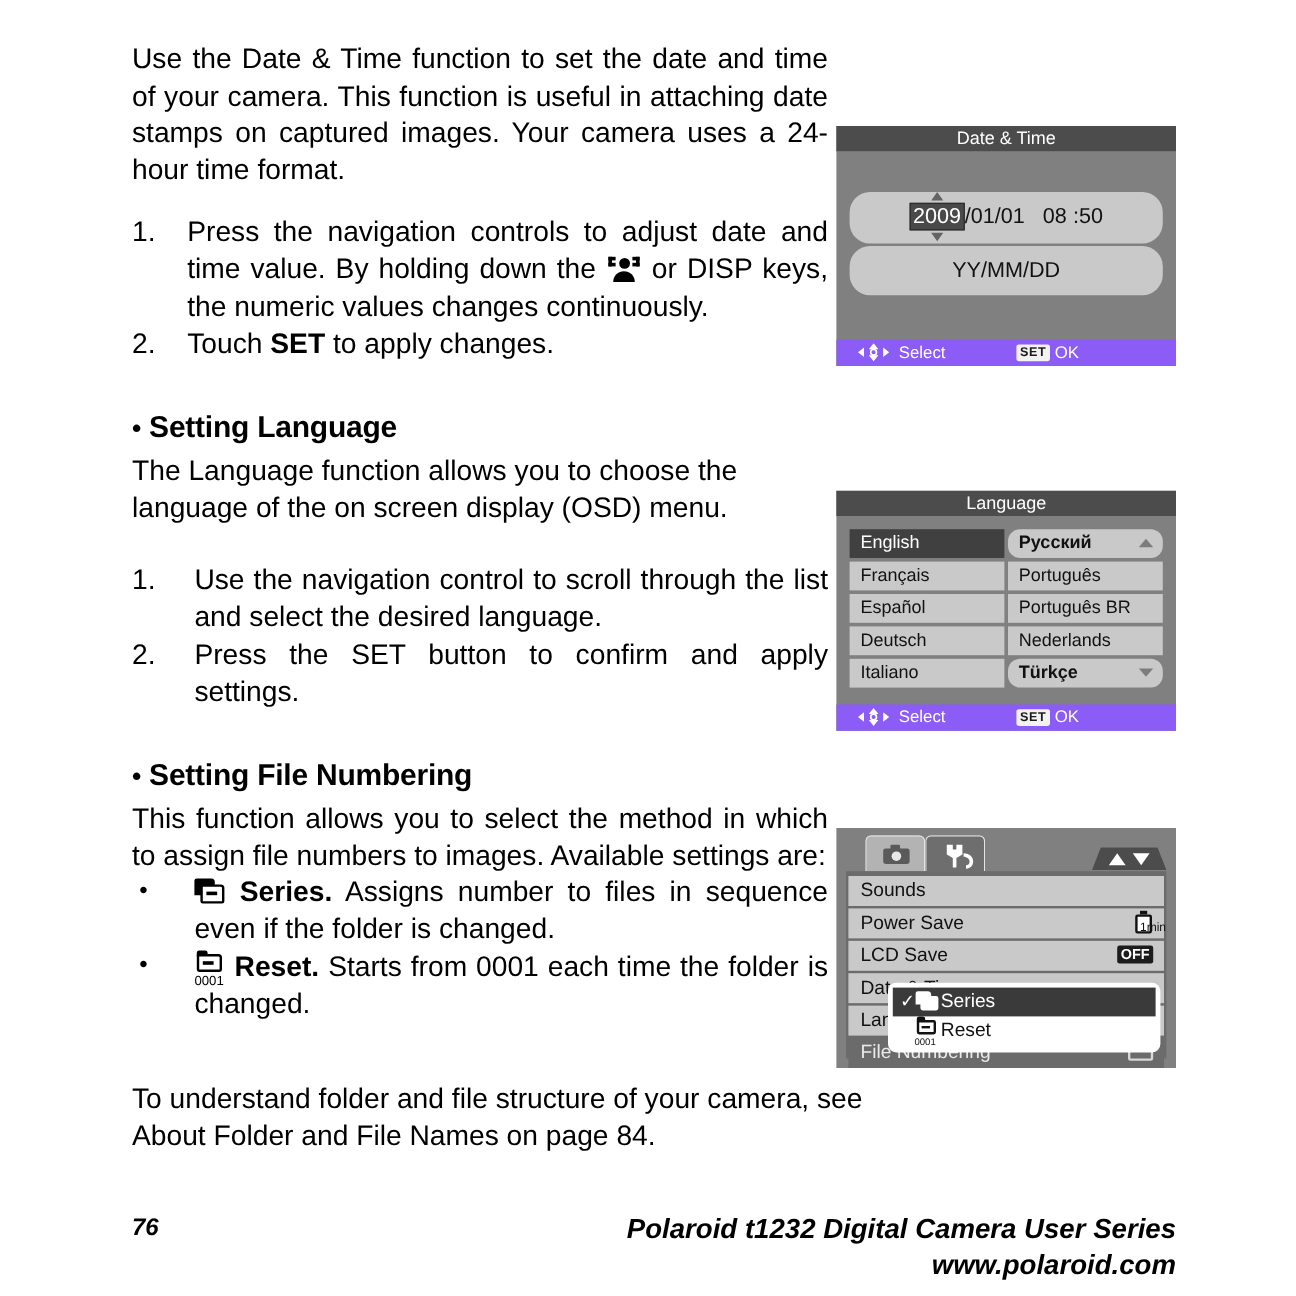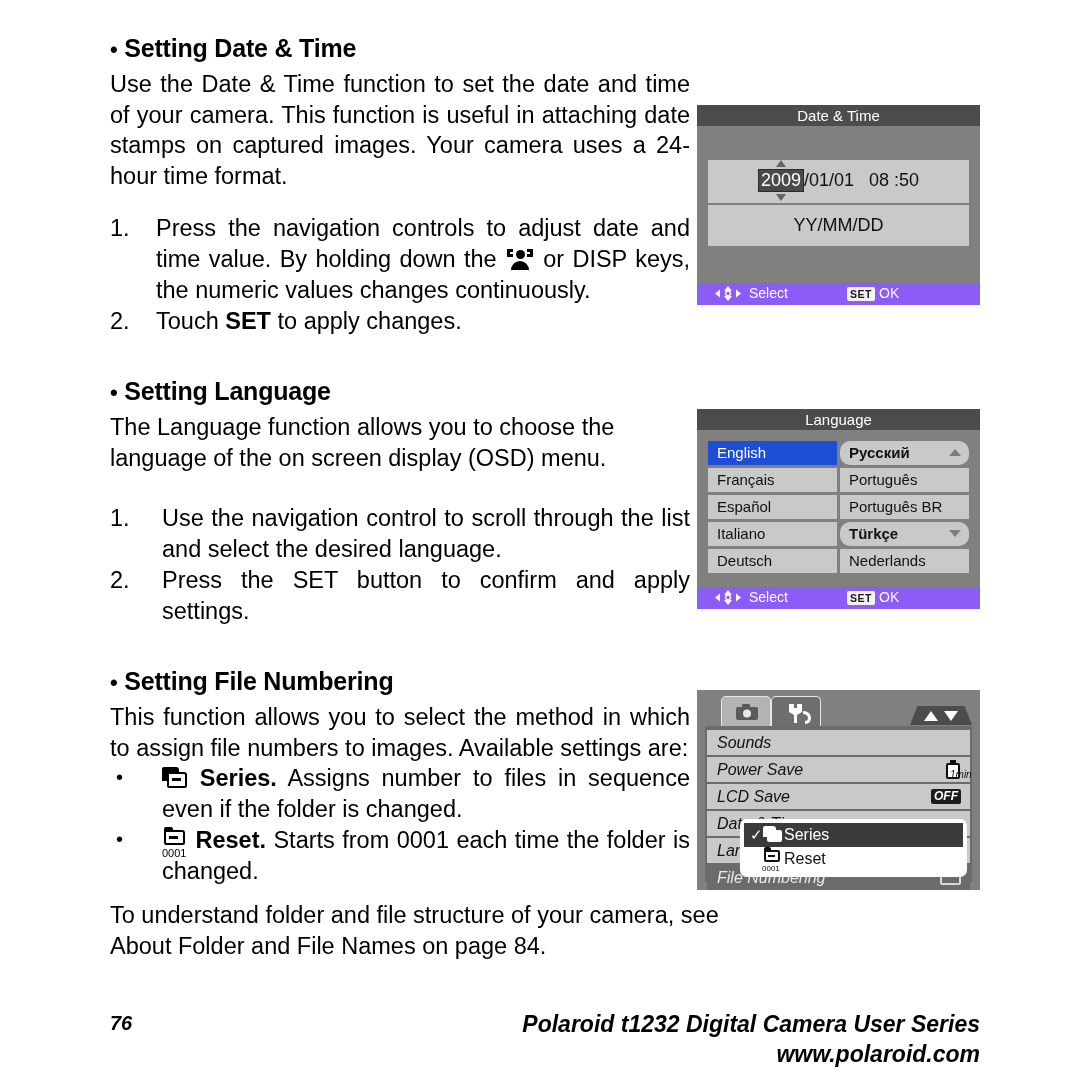--- a/index.html
+++ b/index.html
@@ -167,20 +167,21 @@
   }
   .botbar .oklbl { position: absolute; left: 182px; top: 2px; }
 
   
   #shot-datetime { left: 697px; top: 105px; width: 283px; height: 200px; }
   #shot-datetime .field {
     position: absolute;
     left: 11px; width: 261px;
     background: #c9c9c9;
     color: #111;
+    border-radius: 17px;
   }
   #shot-datetime .f1 { top: 55px; height: 43px; }
   #shot-datetime .f2 { top: 100px; height: 41px; }
   #shot-datetime .dtrow {
     position: absolute; left: 0; right: 0; top: 9px;
     text-align: center;
     font-size: 18px;
   }
   #shot-datetime .hl {
     display: inline-block;
@@ -214,21 +215,21 @@
     background: #c9c9c9;
     color: #111;
     font-size: 15px;
     height: 24px; line-height: 24px;
     padding-left: 9px;
     position: relative;
     white-space: nowrap;
     overflow: hidden;
   }
   #shot-language .cell.sel {
-    background: #1d4ed8; color: #ffffff;
+    background: #404040; color: #ffffff;
   }
   #shot-language .cell.bold { font-weight: bold; border-radius: 10px; }
   #shot-language .arr {
     position: absolute; right: 8px; top: 8px;
     width: 0; height: 0;
     border-left: 6px solid transparent;
     border-right: 6px solid transparent;
   }
   #shot-language .arr.up { border-bottom: 7px solid #7d7d7d; }
   #shot-language .arr.down { border-top: 7px solid #7d7d7d; }
@@ -259,21 +260,20 @@
   }
   #shot-menu .mrow {
     position: relative;
     height: 25px;
     margin: 0 2px 2px 2px;
     background: #c9c9c9;
     color: #111;
     font-size: 16px;
     line-height: 25px;
     padding-left: 10px;
-    font-style: italic;
   }
   #shot-menu .mrow.dark { background: #6b6b6b; color: #eaeaea; }
   #shot-menu .mval {
     position: absolute; right: 9px; top: 0;
     height: 25px; line-height: 25px;
   }
   .batt {
     display: inline-block; position: relative;
     width: 15px; height: 19px; vertical-align: -4px;
   }
@@ -375,24 +375,20 @@
     white-space: nowrap;
   }
 </style>
 </head>
 <body>
 
 <div class="page">
 
   <div class="textcol">
 
-    <h2 class="section">
-      <span class="bullet">•</span>
-      <span>Setting Date &amp; Time</span>
-    </h2>
     <p class="para">Use the Date &amp; Time function to set the date and time of your camera. This function is useful in attaching date stamps on captured images. Your camera uses a 24-hour time format.</p>
 
     <div class="gap-sm"></div>
 
     <ol class="steps">
       <li>
         <span class="num">1.</span><span>Press the navigation controls to adjust date and time value. By holding down the </span><span class="ico-portrait"><span class="brk-l"></span><span class="brk-r"></span><span class="head"></span><span class="body"></span></span><span> or <span class="nb">DISP</span> keys, the numeric values changes continuously.</span>
       </li>
       <li>
         <span class="num">2.</span><span>Touch <span class="b">SET</span> to apply changes.</span>
@@ -477,26 +473,26 @@
       </div>
       <div class="lrow">
         <div class="cell">Français</div>
         <div class="cell">Português</div>
       </div>
       <div class="lrow">
         <div class="cell">Español</div>
         <div class="cell">Português BR</div>
       </div>
       <div class="lrow">
+        <div class="cell">Deutsch</div>
+        <div class="cell">Nederlands</div>
+      </div>
+      <div class="lrow">
         <div class="cell">Italiano</div>
         <div class="cell bold"><span>Türkçe</span><span class="arr down"></span></div>
-      </div>
-      <div class="lrow">
-        <div class="cell">Deutsch</div>
-        <div class="cell">Nederlands</div>
       </div>
     </div>
 
     <div class="botbar">
       <span class="navico">
         <svg width="26" height="15" viewBox="0 0 26 15">
           <polygon points="0,7.5 5,3.5 5,11.5" fill="#fff"></polygon>
           <polygon points="26,7.5 21,3.5 21,11.5" fill="#fff"></polygon>
           <polygon points="13,0 9,5 17,5" fill="#fff"></polygon>
           <polygon points="13,15 9,10 17,10" fill="#fff"></polygon>

